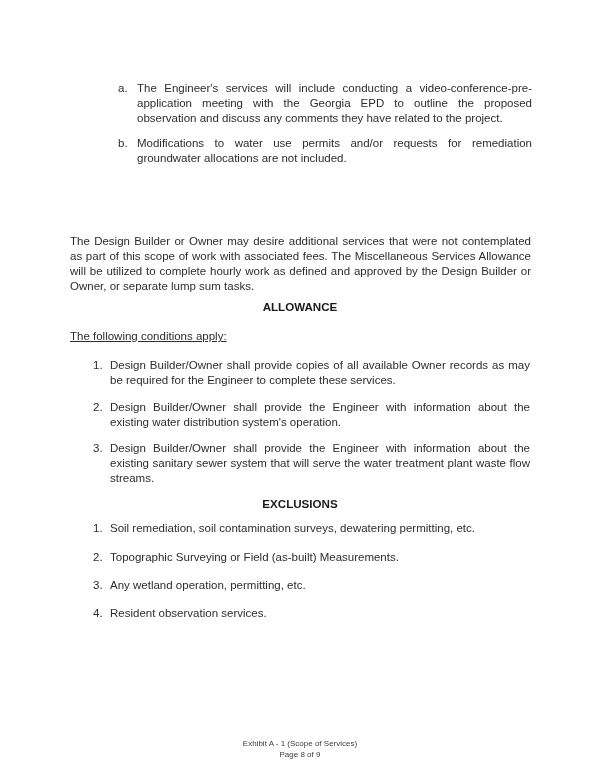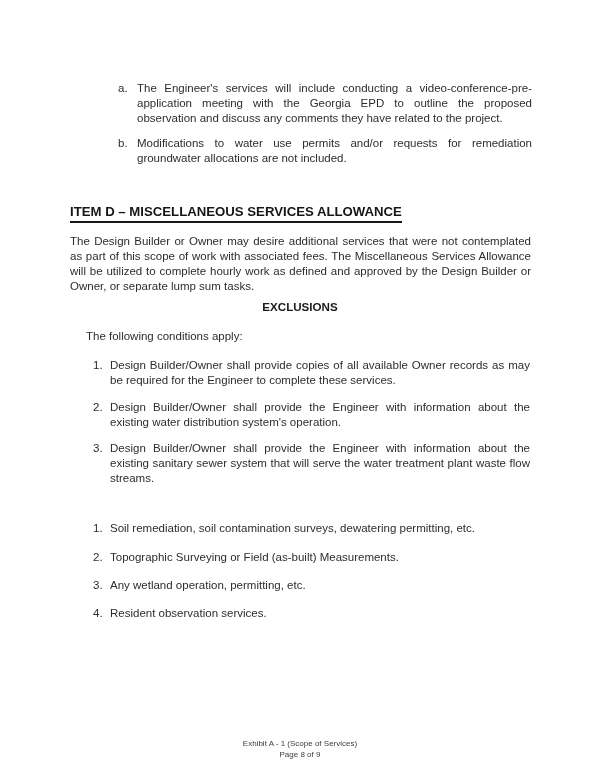--- a/index.html
+++ b/index.html
@@ -35,21 +35,21 @@
     display:inline-block;
     border-bottom:2px solid #161616;
     padding-bottom:1px;
   }
   .paragraph { left:70px; top:234px; width:461px; }
   .center-heading {
     left:0; width:600px; text-align:center;
     font-size:11.6px; line-height:14px;
     font-weight:bold; color:#1a1a1a;
   }
-  .intro { left:86px; top:329px; }
+  .intro { left:70px; top:329px;text-decoration:underline; }
   .footer {
     left:0; top:739px; width:600px;
     text-align:center;
     font-size:8px; line-height:10.5px;
     color:#3c3c3c;
   }
 </style>
 </head>
 <body>
 
@@ -58,45 +58,43 @@
   <div class="li li-lettered body-text" style="top:81px">
     <span class="marker">a.</span>
     <div class="text justify">The Engineer's services will include conducting a video-conference-pre-application meeting with the Georgia EPD to outline the proposed observation and discuss any comments they have related to the project.</div>
   </div>
 
   <div class="li li-lettered body-text" style="top:136px">
     <span class="marker">b.</span>
     <div class="text justify">Modifications to water use permits and/or requests for remediation groundwater allocations are not included.</div>
   </div>
 
-  <div class="abs item-heading">
-    <span>ITEM D – MISCELLANEOUS SERVICES ALLOWANCE</span>
-  </div>
 
   <div class="abs paragraph body-text justify">The Design Builder or Owner may desire additional services that were not contemplated as part of this scope of work with associated fees. The Miscellaneous Services Allowance will be utilized to complete hourly work as defined and approved by the Design Builder or Owner, or separate lump sum tasks.</div>
 
-  <div class="abs center-heading" style="top:300px">EXCLUSIONS</div>
+  <div class="abs center-heading" style="top:300px">ALLOWANCE</div>
 
   <div class="abs intro body-text">The following conditions apply:</div>
 
   <div class="li li-numbered body-text" style="top:358px">
     <span class="marker">1.</span>
     <div class="text justify">Design Builder/Owner shall provide copies of all available Owner records as may be required for the Engineer to complete these services.</div>
   </div>
 
   <div class="li li-numbered body-text" style="top:400px">
     <span class="marker">2.</span>
     <div class="text justify">Design Builder/Owner shall provide the Engineer with information about the existing water distribution system's operation.</div>
   </div>
 
   <div class="li li-numbered body-text" style="top:441px">
     <span class="marker">3.</span>
     <div class="text justify">Design Builder/Owner shall provide the Engineer with information about the existing sanitary sewer system that will serve the water treatment plant waste flow streams.</div>
   </div>
 
+  <div class="abs center-heading" style="top:497px">EXCLUSIONS</div>
 
   <div class="li li-numbered body-text" style="top:521px">
     <span class="marker">1.</span>
     <div class="text">Soil remediation, soil contamination surveys, dewatering permitting, etc.</div>
   </div>
 
   <div class="li li-numbered body-text" style="top:550px">
     <span class="marker">2.</span>
     <div class="text">Topographic Surveying or Field (as-built) Measurements.</div>
   </div>

